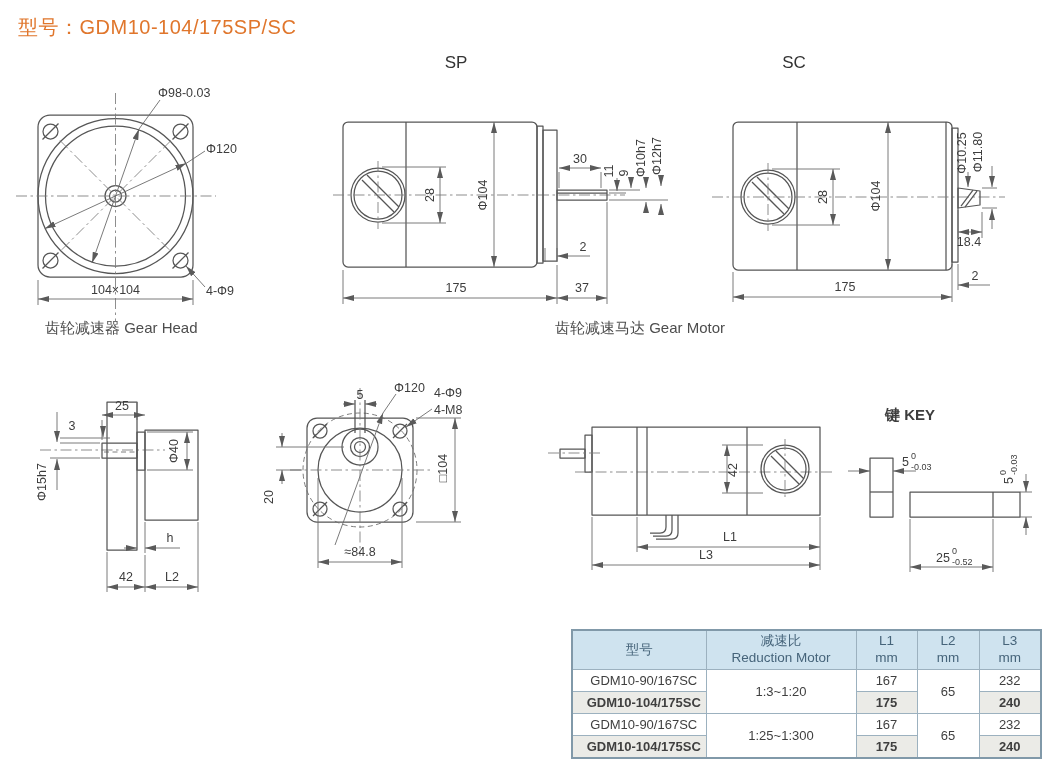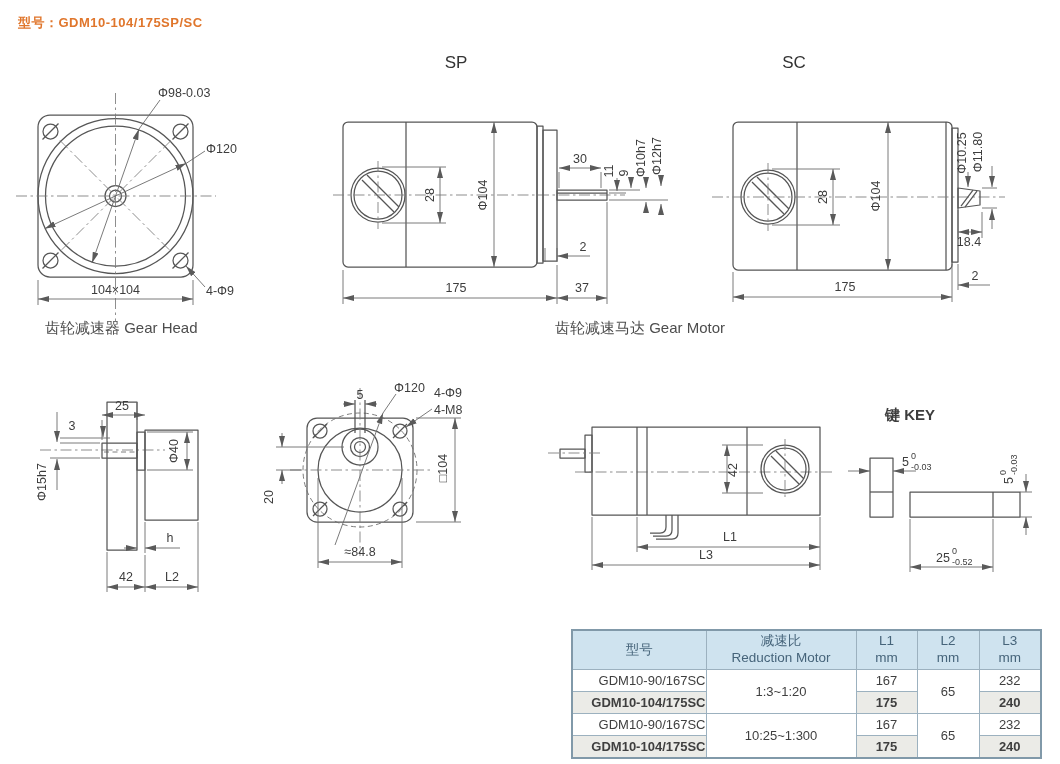--- a/index.html
+++ b/index.html
@@ -1,35 +1,35 @@
 <!DOCTYPE html>
 <html><head>
 <meta charset="utf-8">
 <style>
   html,body{margin:0;padding:0;background:#ffffff;}
   #page{position:relative;width:1060px;height:764px;background:#ffffff;overflow:hidden;
         font-family:"Liberation Sans",sans-serif;}
-  #title{position:absolute;left:18px;top:14px;font-size:13px;font-weight:bold;color:#e0762c;letter-spacing:0.5px;}
+  #title{position:absolute;left:18px;top:14px;font-size:20px;font-weight:normal;color:#e0762c;letter-spacing:0.5px;}
   svg{position:absolute;left:0;top:0;}
   .o{stroke:#565656;stroke-width:1.25;fill:none;stroke-linejoin:round;}
   .d{stroke:#6b6b6b;stroke-width:0.9;fill:none;}
   .c{stroke:#7a7a7a;stroke-width:0.85;fill:none;stroke-dasharray:11 3.5 2.5 3.5;}
   .hc{stroke:#6f6f6f;stroke-width:0.9;fill:none;stroke-dasharray:5 3.5;}
   text.t{font-family:"Liberation Sans",sans-serif;font-size:12.5px;fill:#3d3d3d;}
   text.s{font-size:9px;}
   text.v{font-family:"Liberation Sans",sans-serif;font-size:17px;fill:#333333;}
   text.sec{font-family:"Liberation Sans",sans-serif;font-size:15px;fill:#4d4d4d;}
   text.kt{font-family:"Liberation Sans",sans-serif;font-size:15px;font-weight:bold;fill:#3d3d3d;}
   
   #spec{position:absolute;left:571px;top:629px;width:471px;border-collapse:collapse;table-layout:fixed;
         font-size:13px;color:#3f3f3f;border:2px solid #8199a9;}
   #spec th,#spec td{border:1px solid #9cb1bf;padding:0;text-align:center;vertical-align:middle;}
   #spec thead th{background:#cfe3ef;color:#46647a;font-weight:normal;height:38px;font-size:13.5px;line-height:1.25;}
   #spec tbody td{height:21px;background:#ffffff;}
-  #spec td.model{text-align:right;padding-left:9px;}
+  #spec td.model{text-align:center;padding-left:9px;}
   #spec tr.alt td{background:#ebebe7;font-weight:bold;}
   #spec tbody td.span{background:#ffffff;margin-left:48px;}
   .c1{width:134px}.c2{width:150px}.c3{width:61px}.c4{width:62px}.c5{width:62px}
 </style>
 </head>
 <body>
 
 <div id="page">
   <div id="title">型号：GDM10-104/175SP/SC</div>
 
@@ -373,21 +373,21 @@
         <td rowspan="2" class="span">65</td>
         <td>232</td>
       </tr>
       <tr class="alt">
         <td class="model">GDM10-104/175SC</td>
         <td>175</td>
         <td>240</td>
       </tr>
       <tr>
         <td class="model">GDM10-90/167SC</td>
-        <td rowspan="2" class="span">10:25~1:300</td>
+        <td rowspan="2" class="span">1:25~1:300</td>
         <td>167</td>
         <td rowspan="2" class="span">65</td>
         <td>232</td>
       </tr>
       <tr class="alt">
         <td class="model">GDM10-104/175SC</td>
         <td>175</td>
         <td>240</td>
       </tr>
     </tbody>

